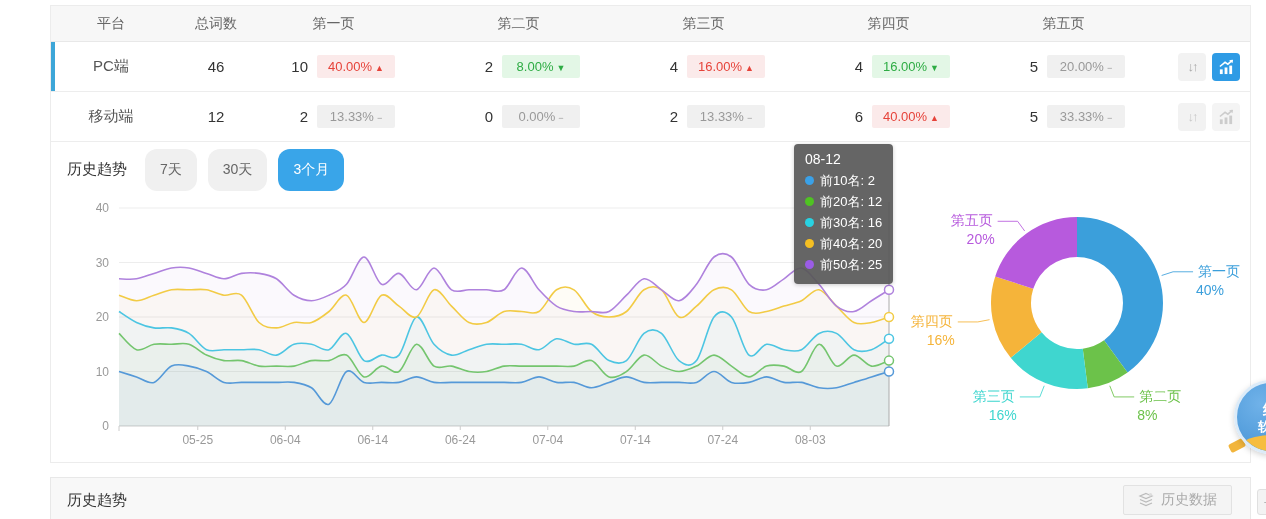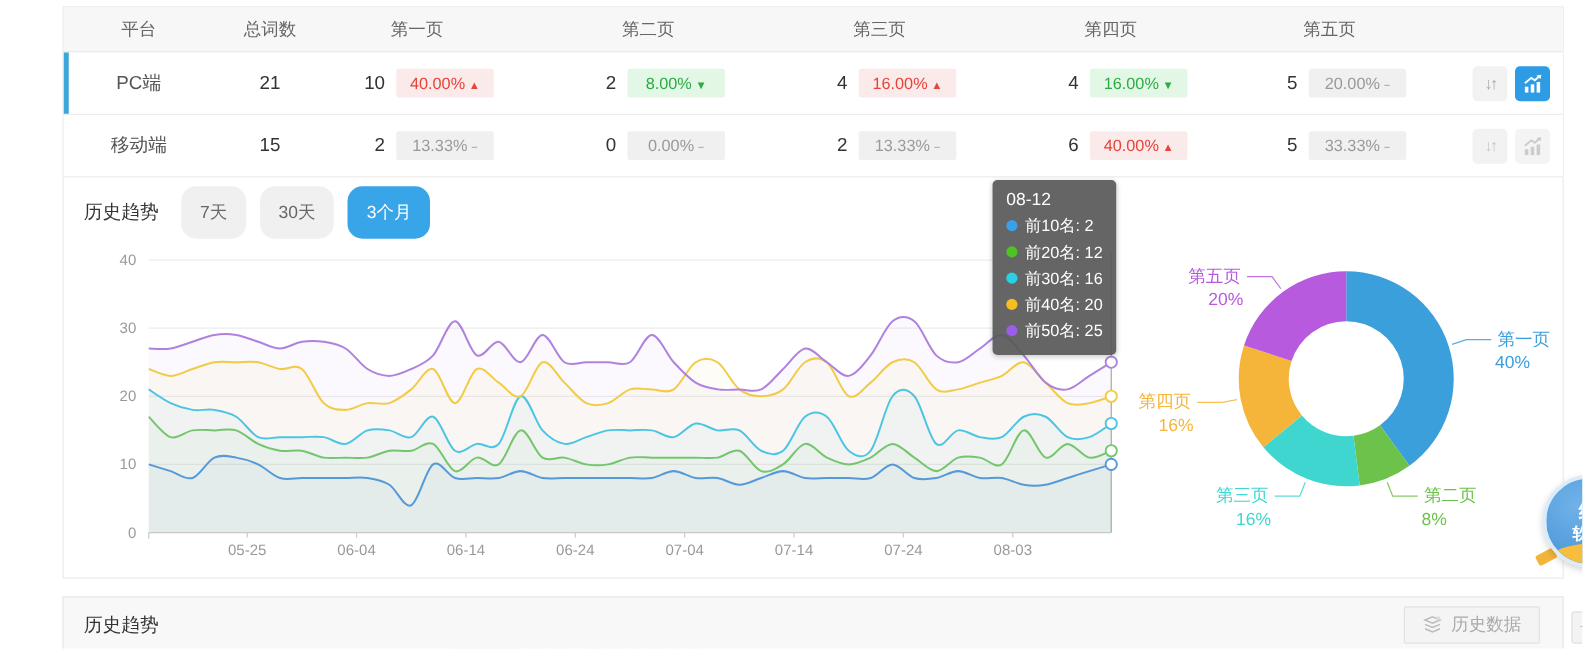--- a/index.html
+++ b/index.html
@@ -84,21 +84,21 @@
           <div class="col-total">总词数</div>
           <div class="col-page">第一页</div>
           <div class="col-page">第二页</div>
           <div class="col-page">第三页</div>
           <div class="col-page">第四页</div>
           <div class="col-page last">第五页</div>
           <div class="col-icons"></div>
         </div>
         <div class="trow drow active">
           <div class="col-platform"><span class="platform-name">PC端</span></div>
-          <div class="col-total" style="color: rgb(51, 51, 51); font-size: 15px;">21</div>
+          <div class="col-total" style="color: rgb(51, 51, 51); font-size: 15px;">46</div>
           <div class="col-page">
             <span class="page-count">10</span>
             <span class="badge up">40.00%<span class="arrow">▲</span></span>
           </div>
           <div class="col-page">
             <span class="page-count">2</span>
             <span class="badge down">8.00%<span class="arrow">▼</span></span>
           </div>
           <div class="col-page">
             <span class="page-count">4</span>
@@ -122,21 +122,21 @@
                   <rect x="12" y="7" width="3" height="9"></rect>
                 </g>
                 <path d="M2 8 L7.5 3.5 L10.5 5.5 L15 1.5" stroke="#ffffff" stroke-width="1.6" fill="none"></path>
                 <path d="M16 0.8 L11.8 1.4 L15.4 4.4 Z" fill="#ffffff"></path>
               </svg>
             </span>
           </div>
         </div>
         <div class="trow drow">
           <div class="col-platform"><span class="platform-name">移动端</span></div>
-          <div class="col-total" style="color: rgb(51, 51, 51); font-size: 15px;">15</div>
+          <div class="col-total" style="color: rgb(51, 51, 51); font-size: 15px;">12</div>
           <div class="col-page">
             <span class="page-count">2</span>
             <span class="badge flat">13.33%<span class="arrow">−</span></span>
           </div>
           <div class="col-page">
             <span class="page-count">0</span>
             <span class="badge flat">0.00%<span class="arrow">−</span></span>
           </div>
           <div class="col-page">
             <span class="page-count">2</span>

